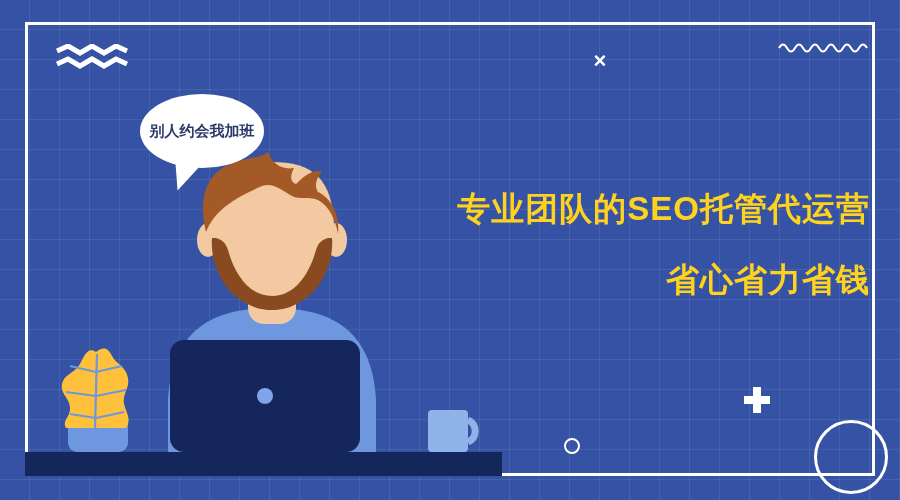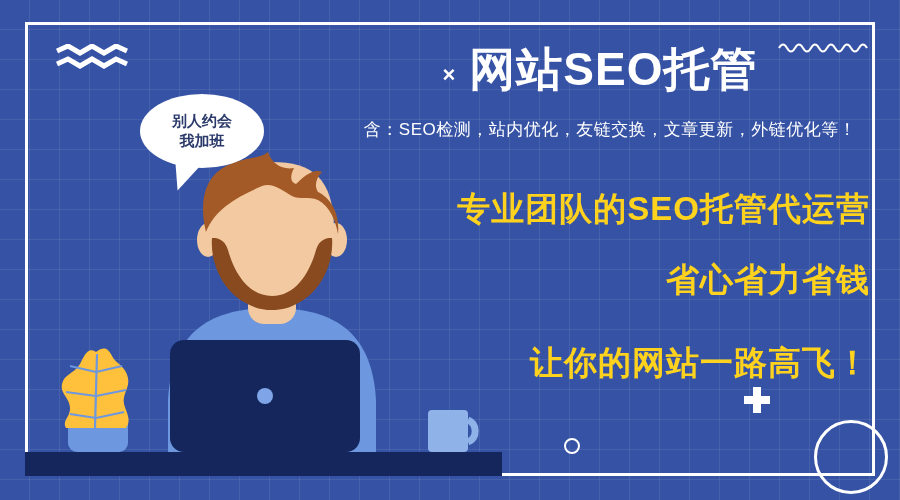--- a/index.html
+++ b/index.html
@@ -101,21 +101,21 @@
   .yline.l2{ font-size:33px; line-height:1; margin-bottom:50px; }
   .yline.l3{ font-size:33px; line-height:1; }
 
   
   .bubble{
     position:absolute;
     left:140px; top:94px;
     width:124px; height:74px;
     background:#ffffff;
     border-radius:50%/50%;
-    display:flex; flex-direction:column;
+    display:flex; 
     align-items:center; justify-content:center;
     color:#2b3a6b;
     font-size:15px;
     line-height:1.35;
     font-weight:bold;
   }
   .bubble-tail{
     position:absolute;
     left:171px; top:158px;
     width:0;height:0;
@@ -224,24 +224,21 @@
   <div class="desk"></div>
 
   <div class="bubble-tail"></div>
   <div class="bubble">
     <span>别人约会</span>
     <span>我加班</span>
   </div>
 
   <div class="title-row">
     <span class="title-x">×</span>
-    <span class="title-main">网站SEO托管</span>
   </div>
 
-  <div class="subtitle">含：SEO检测，站内优化，友链交换，文章更新，外链优化等！</div>
 
   <div class="yellow-lines">
     <div class="yline l1">专业团队的SEO托管代运营</div>
     <div class="yline l2">省心省力省钱</div>
-    <div class="yline l3">让你的网站一路高飞！</div>
   </div>
 
 </div>
 
 </body></html>

